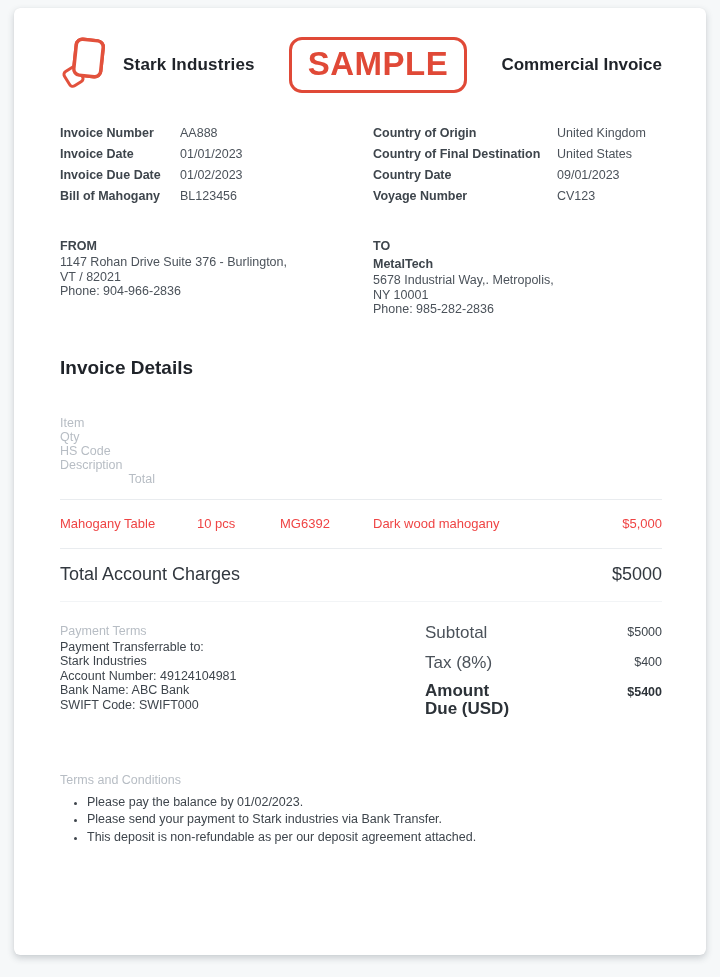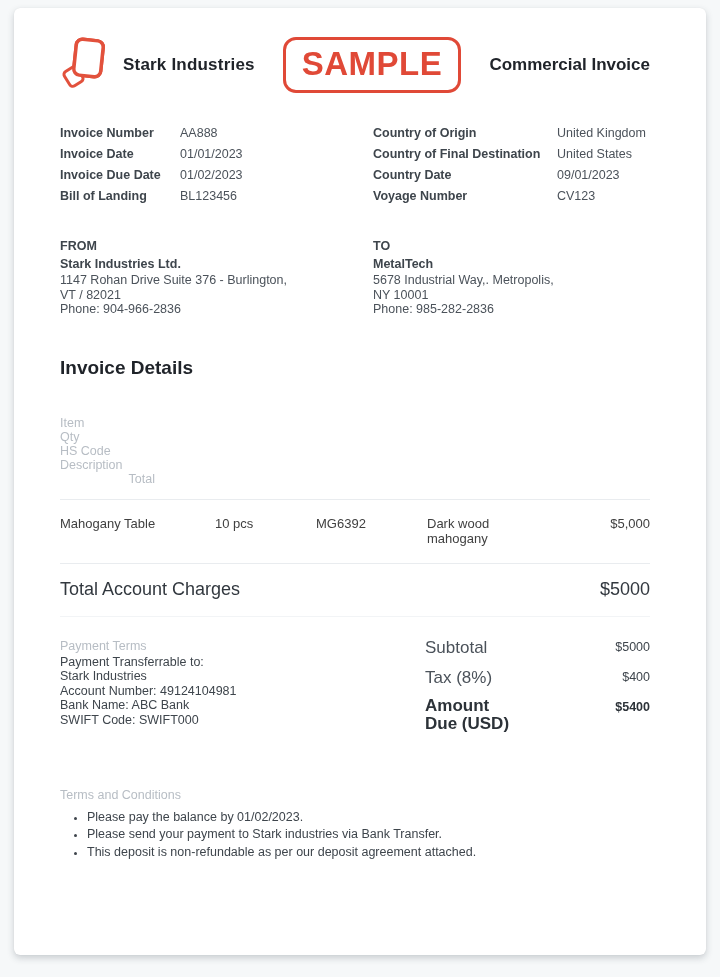--- a/index.html
+++ b/index.html
@@ -11,21 +11,21 @@
     -webkit-font-smoothing: antialiased;
   }
   .sheet {
     position: absolute; left: 14px; top: 8px;
     width: 692px; height: 947px;
     background: #ffffff;
     border-radius: 6px;
     box-shadow: 0 3px 7px rgba(40, 56, 70, 0.22), 0 0 1px rgba(0,0,0,0.10);
     box-sizing: border-box;
   }
-  .content { padding: 24px 56px 0 46px; }
+  .content { padding: 24px 44px 0 46px; }
 
   
   .header { display: flex; align-items: center; justify-content: space-between; margin-top: 2px; }
   .brand { display: flex; align-items: center; gap: 13px; }
   .brand-name { font-size: 17px; font-weight: 700; color: #20242a; letter-spacing: 0.2px; }
   .stamp {
     border: 3px solid #E04937; border-radius: 13px;
     padding: 5px 16px 7px 16px;
     color: #E04937; font-size: 33px; font-weight: 800; letter-spacing: 0.5px;
   }
@@ -51,22 +51,22 @@
   .party-line:first-of-type { margin-top: 3px; }
 
   
   .details-title { margin-top: 40px; font-size: 19px; font-weight: 700; color: #1f2329; }
   .table-header {
     display: flex; margin-top: 37px;
     font-size: 12.5px; color: #b7bdc4;
     padding-bottom: 13px; border-bottom: 1px solid #e9ecef; flex-direction: column;
   }
   .table-row {
-    display: flex; font-size: 13px; color: #404040;
-    padding: 16px 0 17px 0; border-bottom: 1px solid #e9ecef; gap: 18px;
+    display: flex; font-size: 13px; color: #ef4444;
+    padding: 16px 0 17px 0; border-bottom: 1px solid #e9ecef;
   }
   .col-item { width: 137px; }
   .col-qty { width: 83px; }
   .col-hs { width: 93px; }
   .col-desc { flex: 1; }
   .col-total { width: 95px; text-align: right; }
 
   .total-row {
     display: flex; justify-content: space-between;
     font-size: 18px; color: #32383f;
@@ -122,21 +122,21 @@
         </div>
         <div class="meta-row">
           <span class="label">Invoice Date</span>
           <span class="value">01/01/2023</span>
         </div>
         <div class="meta-row">
           <span class="label">Invoice Due Date</span>
           <span class="value">01/02/2023</span>
         </div>
         <div class="meta-row">
-          <span class="label">Bill of Landing</span>
+          <span class="label">Bill of Mahogany</span>
           <span class="value">BL123456</span>
         </div>
       </div>
       <div class="meta-col-right">
         <div class="meta-row">
           <span class="label">Country of Origin</span>
           <span class="value">United Kingdom</span>
         </div>
         <div class="meta-row">
           <span class="label">Country of Final Destination</span>
@@ -149,21 +149,20 @@
         <div class="meta-row">
           <span class="label">Voyage Number</span>
           <span class="value">CV123</span>
         </div>
       </div>
     </div>
 
     <div class="parties">
       <div class="party-left">
         <div class="party-heading">FROM</div>
-        <div class="party-name">Stark Industries Ltd.</div>
         <div class="party-line">1147 Rohan Drive Suite 376 - Burlington,</div>
         <div class="party-line">VT / 82021</div>
         <div class="party-line">Phone: 904-966-2836</div>
       </div>
       <div class="party-right">
         <div class="party-heading">TO</div>
         <div class="party-name">MetalTech</div>
         <div class="party-line">5678 Industrial Way,. Metropolis,</div>
         <div class="party-line">NY 10001</div>
         <div class="party-line">Phone: 985-282-2836</div>

